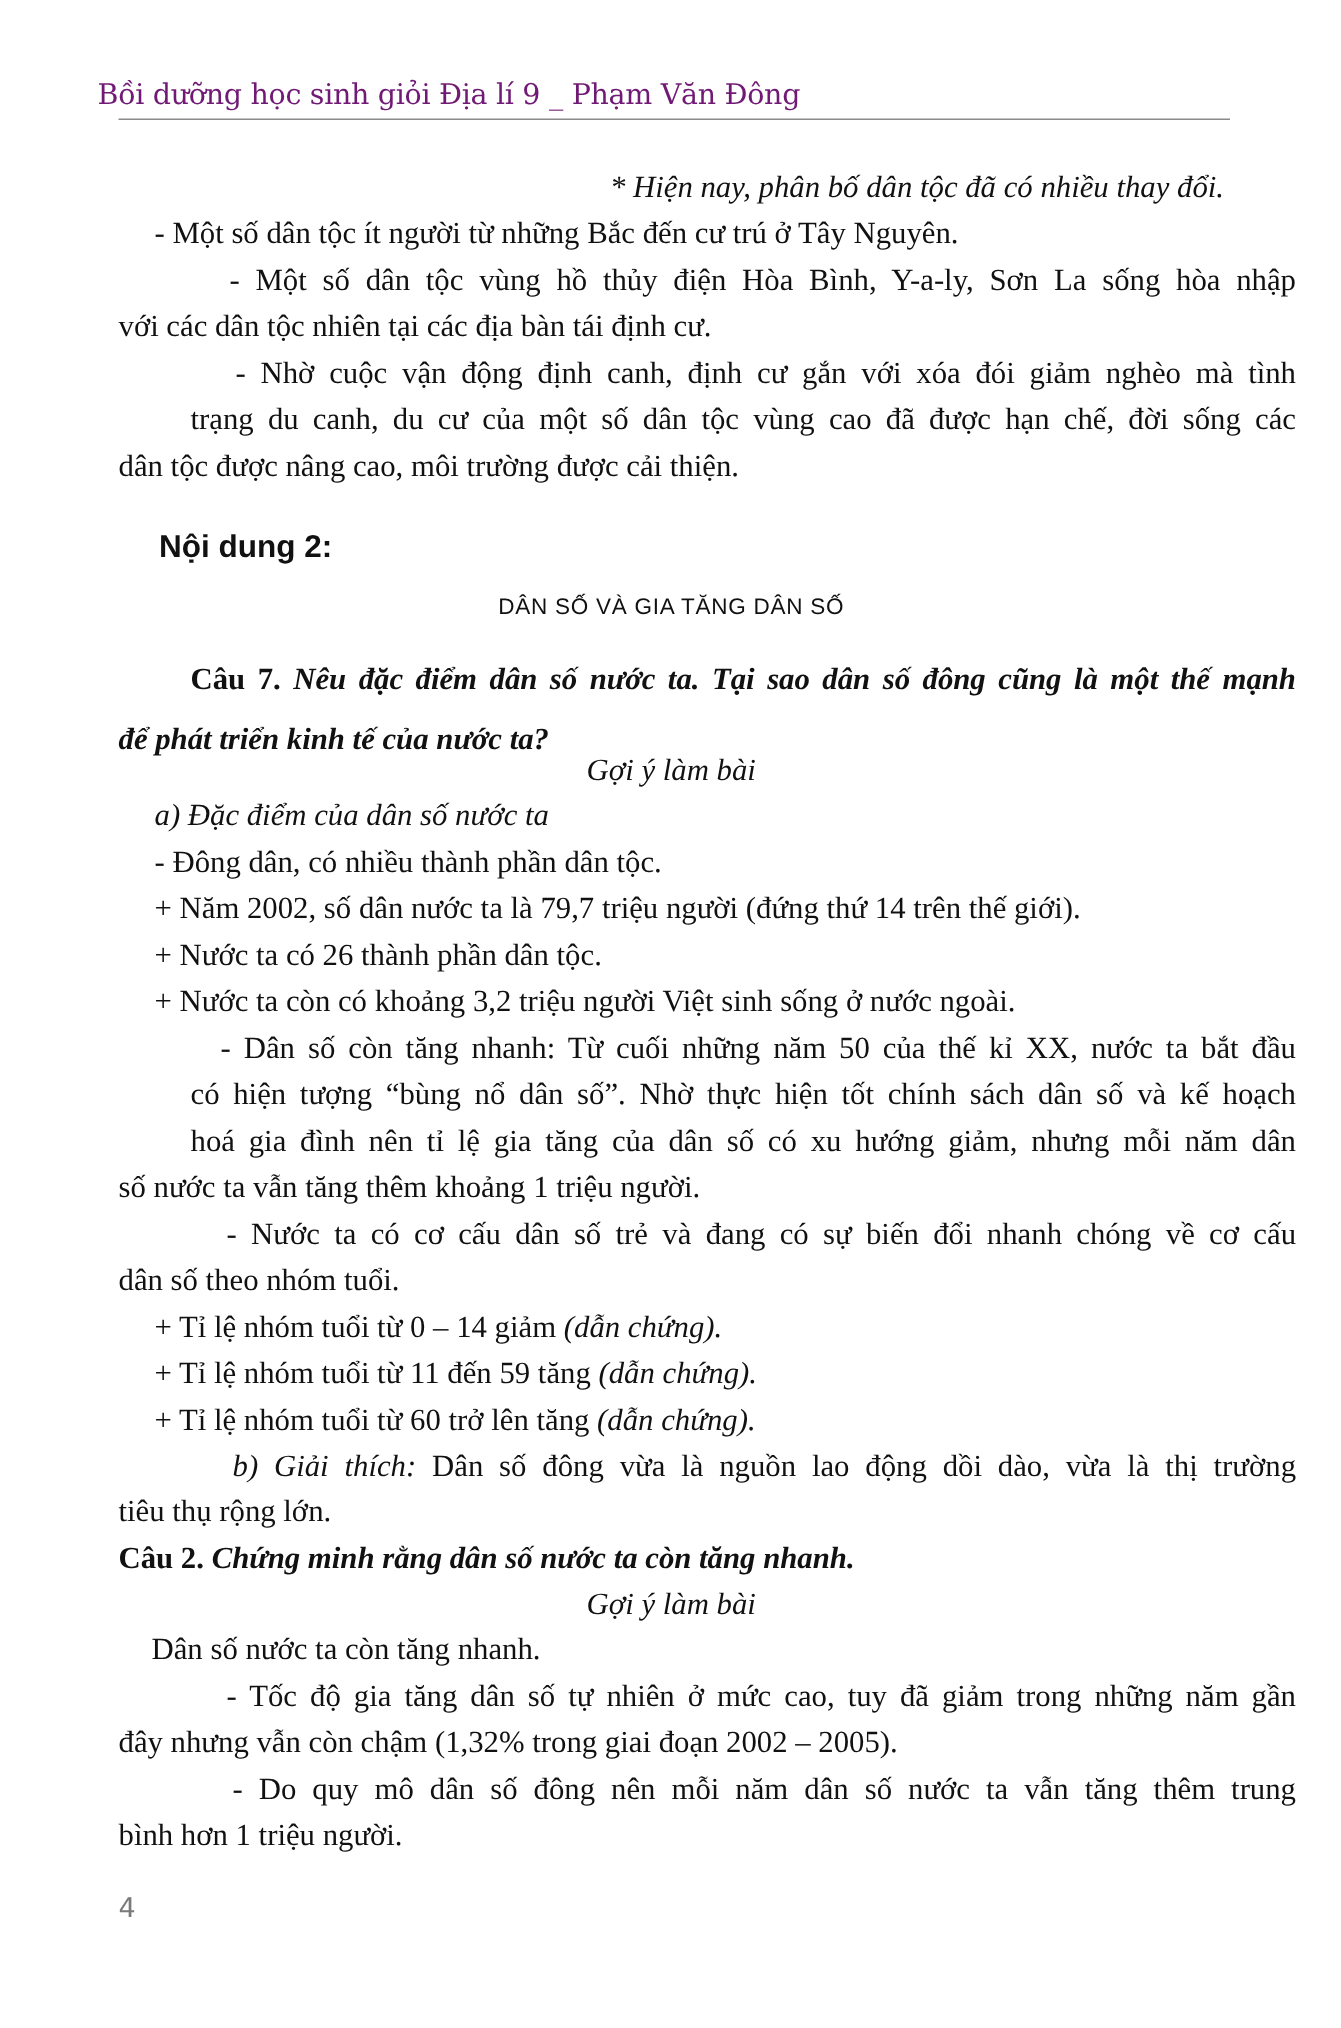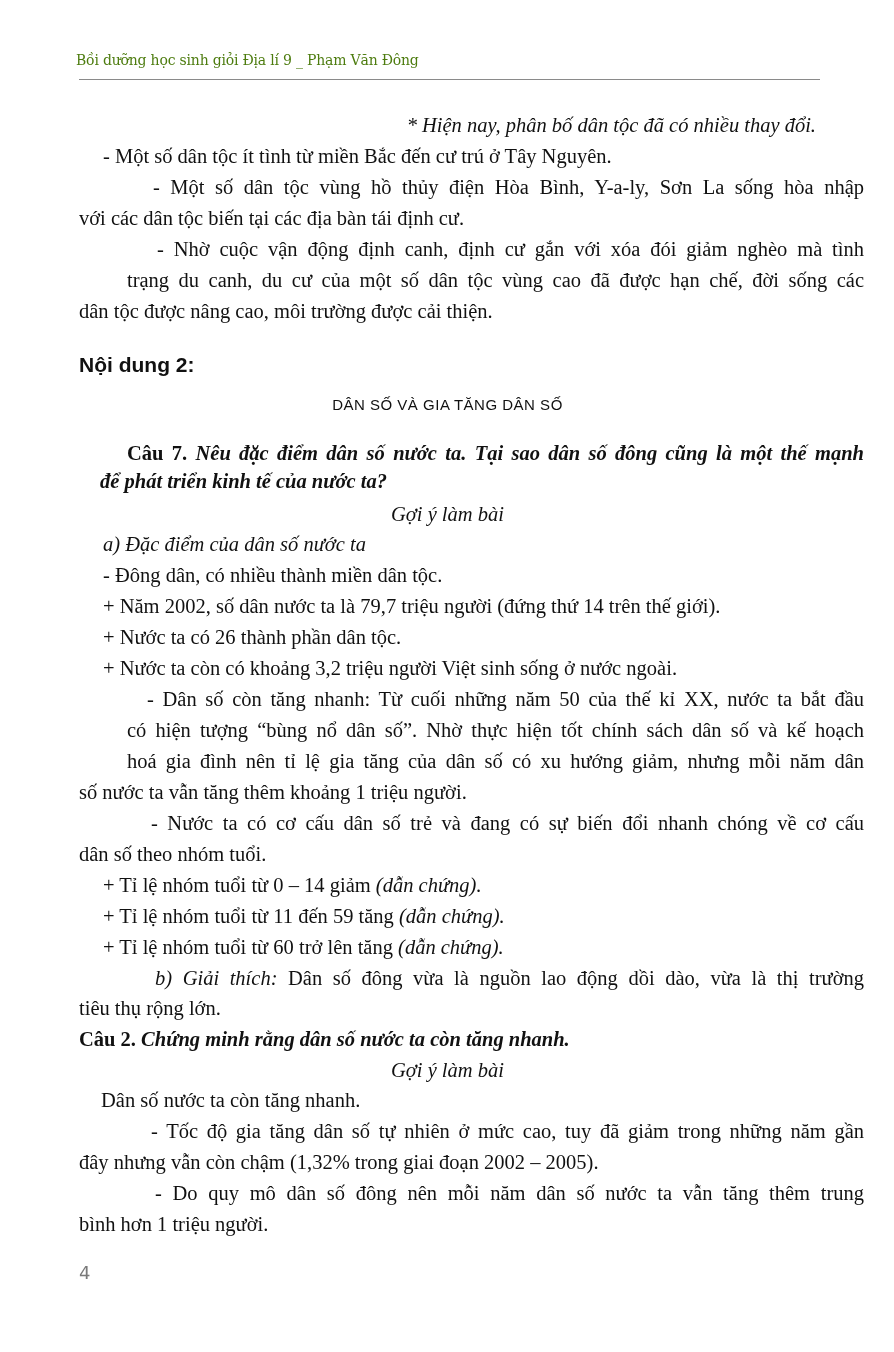--- a/index.html
+++ b/index.html
@@ -1,19 +1,19 @@
 <!DOCTYPE html>
 <html><head>
 <meta charset="utf-8">
 <style>
   html, body { margin: 0; padding: 0; background: #ffffff; }
   body { width: 894px; height: 1352px; position: relative; overflow: hidden; }
   .header {
-    position: absolute; left: 76px; top: 52px; width: 740px;
-    font-family: "DejaVu Serif", serif; font-size: 14px; color: #4d7c0f;
+    position: absolute; left: 65px; top: 52px; width: 740px;
+    font-family: "DejaVu Serif", serif; font-size: 19px; color: #701a75;
     letter-spacing: -0.2px;
   }
   .header-rule {
     position: absolute; left: 79px; top: 79px; width: 741px; height: 1px; background: #8a8a8a;
   }
   .content {
     position: absolute; left: 79px; top: 110px; width: 737px;
     font-family: "Liberation Serif", serif; font-size: 20.5px; color: #111;
   }
   .line { position: absolute; left: 0; width: 737px; white-space: nowrap; line-height: 30px; }
@@ -30,39 +30,39 @@
   }
 </style>
 </head>
 <body>
 
 <div class="header">Bồi dưỡng học sinh giỏi Địa lí 9 _ Phạm Văn Đông</div>
 <div class="header-rule"></div>
 
 <div class="content">
   <div class="line it" style="top:0px; padding-left:20px; width:717px;text-align:right;">* Hiện nay, phân bố dân tộc đã có nhiều thay đổi.</div>
-  <div class="line" style="top:31px; padding-left:24px; width:713px;">- Một số dân tộc ít tình từ miền Bắc đến cư trú ở Tây Nguyên.</div>
+  <div class="line" style="top:31px; padding-left:24px; width:713px;">- Một số dân tộc ít người từ những Bắc đến cư trú ở Tây Nguyên.</div>
   <div class="line just" style="top:62px; padding-left:26px; width:711px;">- Một số dân tộc vùng hồ thủy điện Hòa Bình, Y-a-ly, Sơn La sống hòa nhập</div>
-  <div class="line" style="top:93px;">với các dân tộc biến tại các địa bàn tái định cư.</div>
+  <div class="line" style="top:93px;">với các dân tộc nhiên tại các địa bàn tái định cư.</div>
   <div class="line just" style="top:124px; padding-left:30px; width:707px;">- Nhờ cuộc vận động định canh, định cư gắn với xóa đói giảm nghèo mà tình</div>
   <div class="line just" style="top:155px;">trạng du canh, du cư của một số dân tộc vùng cao đã được hạn chế, đời sống các</div>
   <div class="line" style="top:186px;">dân tộc được nâng cao, môi trường được cải thiện.</div>
 
-  <div class="line section-heading" style="top:240px;">Nội dung 2:</div>
+  <div class="line section-heading" style="top:240px;margin-left:27px;">Nội dung 2:</div>
   <div class="line chapter-title" style="top:280px;">DÂN SỐ VÀ GIA TĂNG DÂN SỐ</div>
 
   <div class="line just" style="top:328px;">
     <span class="q-label">Câu 7.</span>
     <span class="q-text">Nêu đặc điểm dân số nước ta. Tại sao dân số đông cũng là một thế mạnh</span>
   </div>
-  <div class="line q-text" style="top:356px;margin-left:21px;">để phát triển kinh tế của nước ta?</div>
+  <div class="line q-text" style="top:368px;">để phát triển kinh tế của nước ta?</div>
   <div class="line it center" style="top:389px;">Gợi ý làm bài</div>
   <div class="line it" style="top:419px; padding-left:24px; width:713px;">a) Đặc điểm của dân số nước ta</div>
 
-  <div class="line" style="top:450px; padding-left:24px; width:713px;">- Đông dân, có nhiều thành miền dân tộc.</div>
+  <div class="line" style="top:450px; padding-left:24px; width:713px;">- Đông dân, có nhiều thành phần dân tộc.</div>
   <div class="line" style="top:481px; padding-left:24px; width:713px;">+ Năm 2002, số dân nước ta là 79,7 triệu người (đứng thứ 14 trên thế giới).</div>
   <div class="line" style="top:512px; padding-left:24px; width:713px;">+ Nước ta có 26 thành phần dân tộc.</div>
   <div class="line" style="top:543px; padding-left:24px; width:713px;">+ Nước ta còn có khoảng 3,2 triệu người Việt sinh sống ở nước ngoài.</div>
   <div class="line just" style="top:574px; padding-left:20px; width:717px;">- Dân số còn tăng nhanh: Từ cuối những năm 50 của thế kỉ XX, nước ta bắt đầu</div>
   <div class="line just" style="top:605px;">có hiện tượng “bùng nổ dân số”. Nhờ thực hiện tốt chính sách dân số và kế hoạch</div>
   <div class="line just" style="top:636px;">hoá gia đình nên tỉ lệ gia tăng của dân số có xu hướng giảm, nhưng mỗi năm dân</div>
   <div class="line" style="top:667px;">số nước ta vẫn tăng thêm khoảng 1 triệu người.</div>
   <div class="line just" style="top:698px; padding-left:24px; width:713px;">- Nước ta có cơ cấu dân số trẻ và đang có sự biến đổi nhanh chóng về cơ cấu</div>
   <div class="line" style="top:729px;">dân số theo nhóm tuổi.</div>
 

